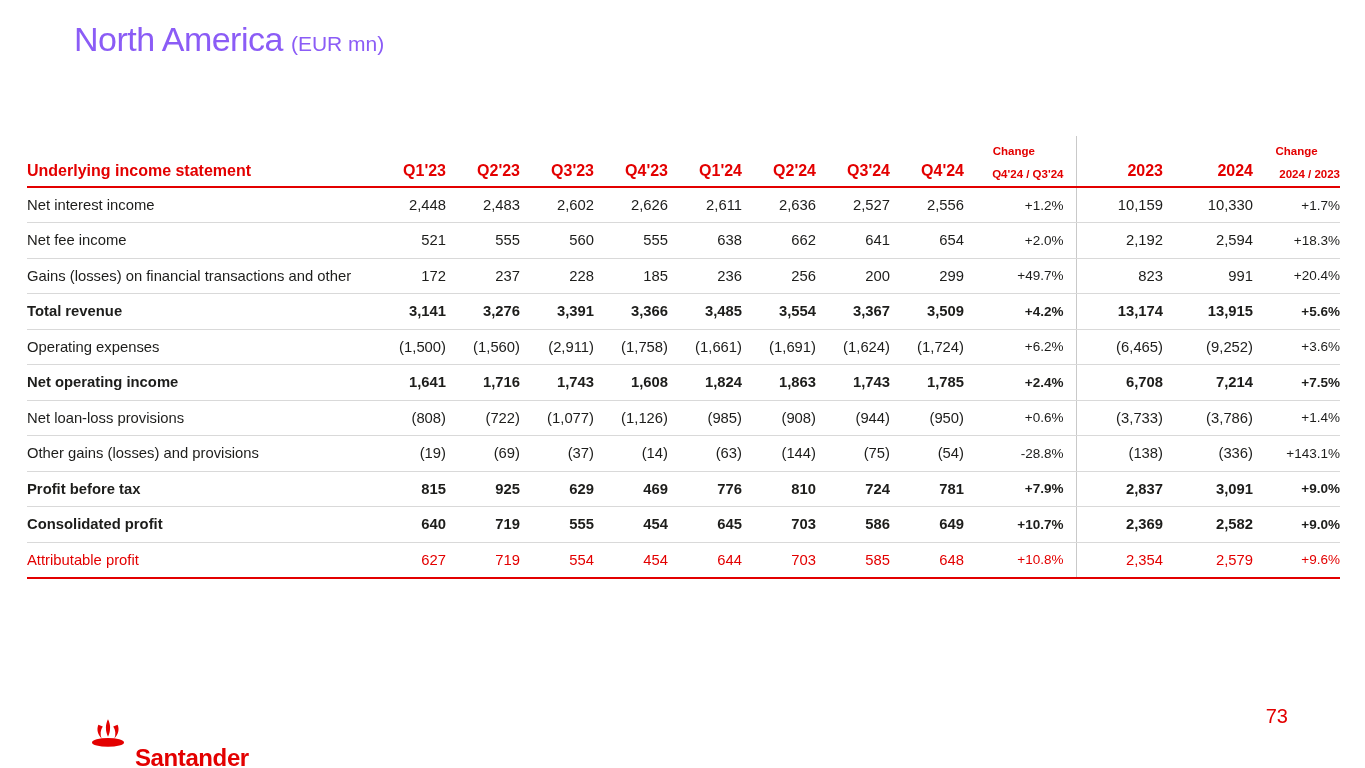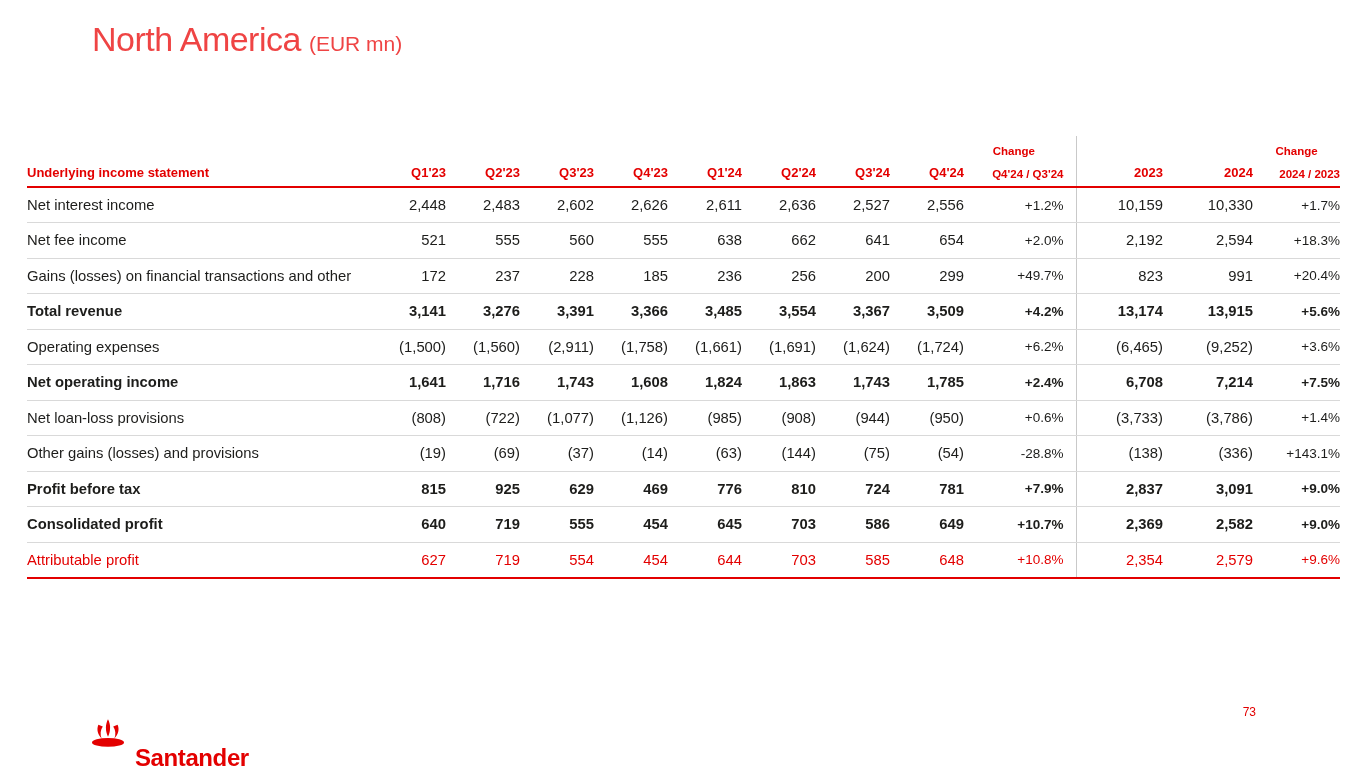--- a/index.html
+++ b/index.html
@@ -8,39 +8,39 @@
     width: 1365px; height: 768px;
     background: #ffffff;
     font-family: "Liberation Sans", sans-serif;
     color: #1d1d1b;
     position: relative;
     overflow: hidden;
   }
   .slide { position: absolute; inset: 0; }
 
   
-  .title { position: absolute; left: 92px; top: 20px; color: #ef4444; white-space: nowrap; text-align: center; }
+  .title { position: absolute; left: 74px; top: 20px; color: #8b5cf6; white-space: nowrap; text-align: center; }
   .title-main { font-size: 34px; font-weight: 500; letter-spacing: -0.5px; }
   .title-suffix { font-size: 21px; font-weight: 400; margin-left: 8px; }
 
   
   table.fin {
     position: absolute; left: 27px; top: 136px;
     width: 1313px;
     border-collapse: collapse;
     table-layout: fixed;
   }
   th, td { padding: 0; font-weight: 400; }
   .lbl { text-align: left; }
   .num { text-align: right; }
   .ctr { text-align: center; }
 
   thead th { color: #e30000; vertical-align: bottom; }
   .hdr-top th { height: 24px; font-size: 11.5px; font-weight: 700; padding-bottom: 3px; }
-  .hdr-main th { height: 27px; font-size: 13px; font-weight: 700; padding-bottom: 6px; border-bottom: 2px solid #e30000; }
+  .hdr-main th { height: 27px; font-size: 16px; font-weight: 700; padding-bottom: 6px; border-bottom: 2px solid #e30000; }
   .hdr-main th.small { font-size: 11.5px; }
 
   tbody td {
     height: 35.5px;
     font-size: 14.8px;
     border-bottom: 1px solid #d9d9d9;
     vertical-align: middle;
     white-space: nowrap;
   }
   tbody td.change { font-size: 13.5px; }
@@ -51,21 +51,21 @@
     border-top: 1.5px solid #e30000;
     border-bottom: 2px solid #e30000;
   }
 
   
   .div-r { border-right: 1px solid #c9c9c9; padding-right: 12px !important; }
 
   
   .logo { position: absolute; left: 88px; top: 700px; display: flex; align-items: center; }
   .logo-text { color: #e30000; font-size: 24px; font-weight: 700; letter-spacing: -0.4px; margin-left: 7px; margin-top: 44px; }
-  .page-num { position: absolute; left: 1216px; top: 705px; width: 40px; text-align: right; color: #e30000; font-size: 12px; font-weight: 400; }
+  .page-num { position: absolute; left: 1248px; top: 705px; width: 40px; text-align: right; color: #e30000; font-size: 20px; font-weight: 400; }
 </style>
 </head>
 <body>
 
 <div class="slide">
 
   <div class="title">
     <span class="title-main">North America</span><span class="title-suffix">(EUR mn)</span>
   </div>
 

